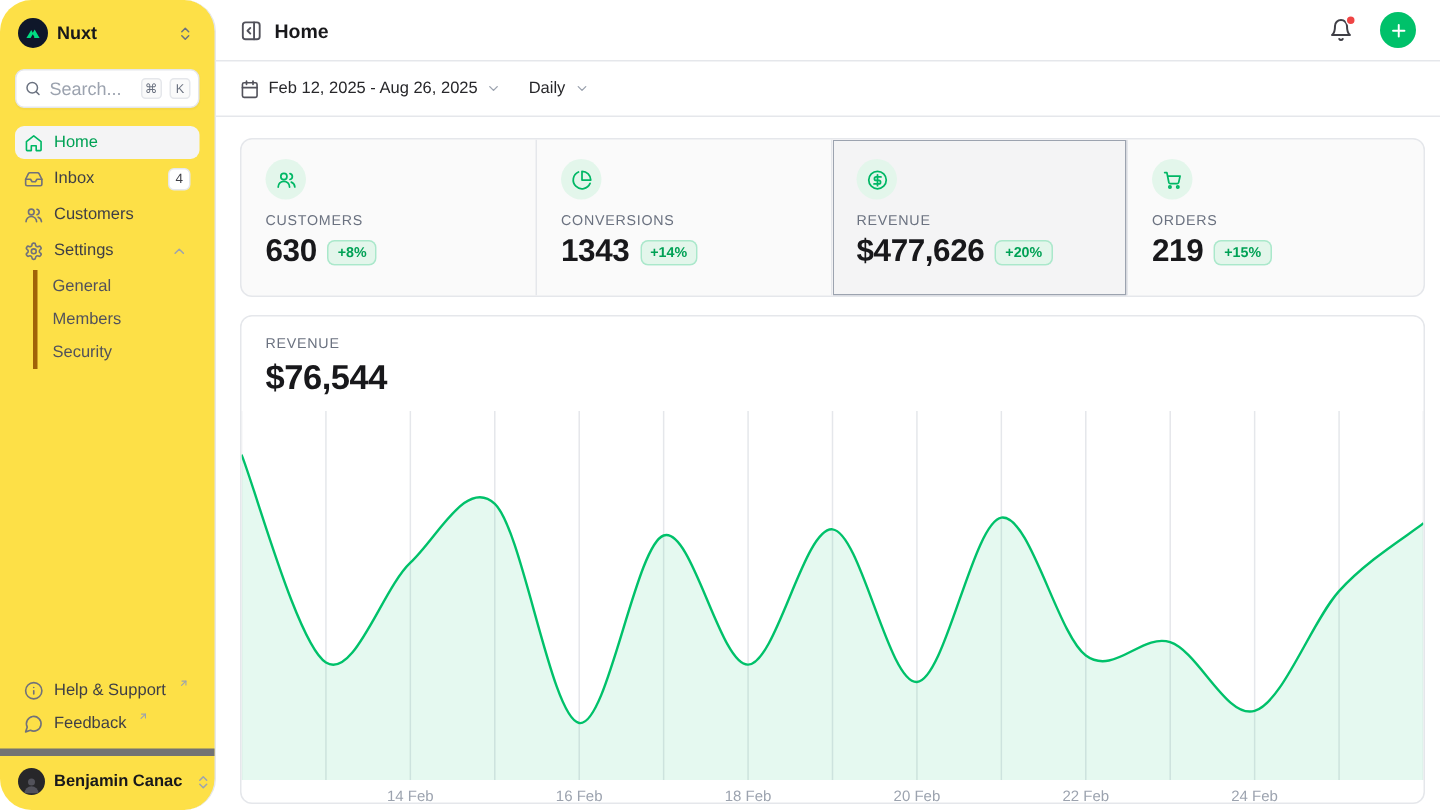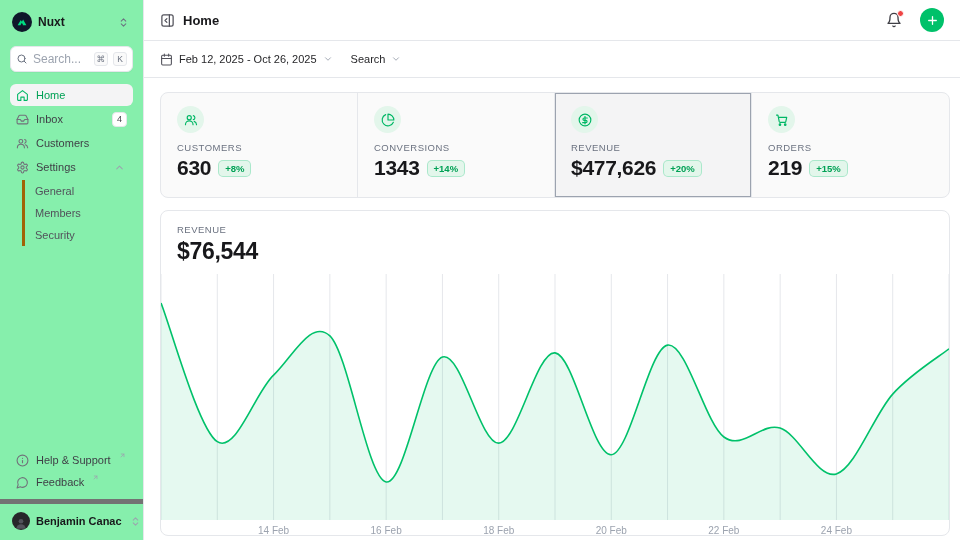--- a/index.html
+++ b/index.html
@@ -2,21 +2,21 @@
 <html><head>
 <meta charset="utf-8">
 <style>
   * { margin:0; padding:0; box-sizing:border-box; }
   html,body { width:960px; height:540px; overflow:hidden; background:#fff;
     font-family:"Liberation Sans", "DejaVu Sans", sans-serif; color:#18181b; }
   .app { display:flex; width:960px; height:540px; }
 
   
   .sidebar { width:144px; min-width:144px; border-right:1px solid #e5e7eb;
-    display:flex; flex-direction:column; background:#86efac; padding:10px 10px 8px; }
+    display:flex; flex-direction:column; background:#fde047; padding:10px 10px 8px;border-radius:21px; }
   .brand-row { display:flex; align-items:center; gap:6px; padding:2px 2px 0; }
   .brand-logo { width:20px; height:20px; border-radius:50%; background:#0f172a;
     display:flex; align-items:center; justify-content:center; flex:0 0 auto; }
   .brand-name { font-size:12px; font-weight:700; flex:1; }
   .icon-btn-plain { background:none; border:none; color:#6b7280; display:flex;
     align-items:center; cursor:pointer; padding:2px; }
   .search-box { margin-top:14px; height:26px; border:1px solid #e5e7eb; border-radius:6px;
     display:flex; align-items:center; gap:5px; padding:0 5px; background:#fff;
     box-shadow:0 1px 1px rgba(0,0,0,.03); }
   .search-box .ph { font-size:12px; color:#9ca3af; flex:1; }
@@ -261,29 +261,29 @@
     <div class="toolbar">
       <button class="tool-btn">
         <span class="cicon">
           <svg width="13" height="13" viewBox="0 0 24 24" fill="none" stroke="currentColor" stroke-width="2" stroke-linecap="round" stroke-linejoin="round">
               <rect x="3" y="4" width="18" height="18" rx="2"></rect>
               <path d="M16 2v4"></path>
               <path d="M8 2v4"></path>
               <path d="M3 10h18"></path>
             </svg>
         </span>
-        <span>Feb 12, 2025 - Oct 26, 2025</span>
+        <span>Feb 12, 2025 - Aug 26, 2025</span>
         <span class="chev">
           <svg width="10" height="10" viewBox="0 0 24 24" fill="none" stroke="currentColor" stroke-width="2.2" stroke-linecap="round" stroke-linejoin="round">
               <path d="m6 9 6 6 6-6"></path>
             </svg>
         </span>
       </button>
       <button class="tool-btn">
-        <span>Search</span>
+        <span>Daily</span>
         <span class="chev">
           <svg width="10" height="10" viewBox="0 0 24 24" fill="none" stroke="currentColor" stroke-width="2.2" stroke-linecap="round" stroke-linejoin="round">
               <path d="m6 9 6 6 6-6"></path>
             </svg>
         </span>
       </button>
     </div>
 
     <div class="content">
 

